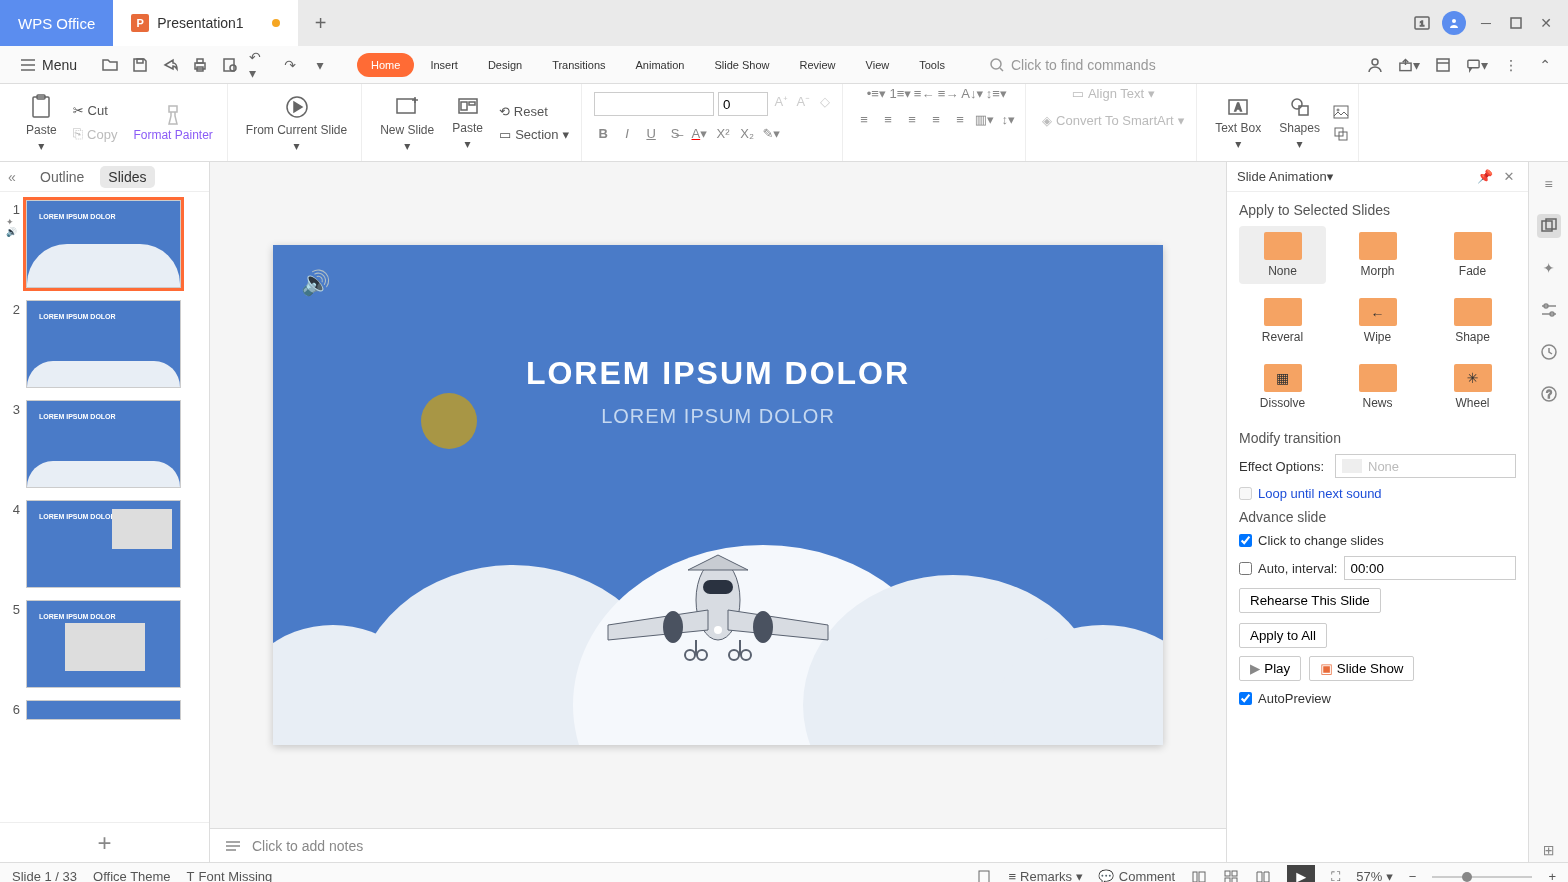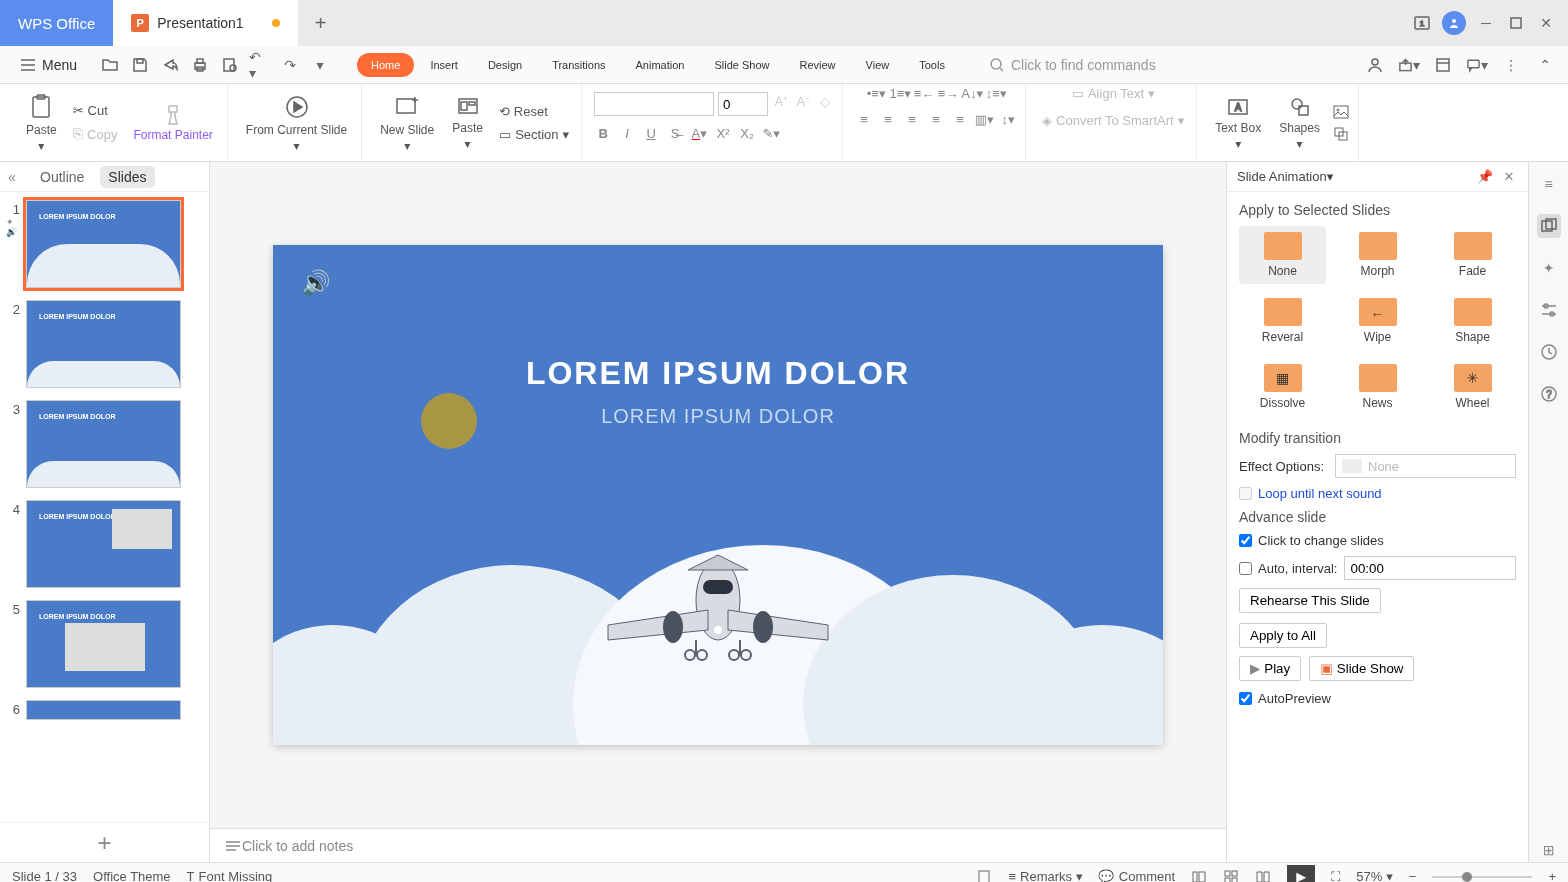--- a/index.html
+++ b/index.html
@@ -70,21 +70,21 @@
 .slide-sun { position: absolute; top: 148px; left: 148px; width: 56px; height: 56px; border-radius: 50%; background: #a89645; }
 .slide-sound-icon { position: absolute; top: 24px; left: 28px; color: #ff8c42; font-size: 24px; }
 .slide-clouds { position: absolute; bottom: 0; left: 0; right: 0; height: 280px; }
 .cloud { position: absolute; border-radius: 50%; background: #e8eef5; }
 .cloud.c1 { width: 320px; height: 280px; left: 80px; bottom: -100px; }
 .cloud.c2 { width: 380px; height: 320px; left: 300px; bottom: -120px; background: #f5f8fc; }
 .cloud.c3 { width: 300px; height: 260px; right: 60px; bottom: -90px; }
 .cloud.c4 { width: 200px; height: 180px; left: -40px; bottom: -60px; }
 .cloud.c5 { width: 220px; height: 190px; right: -50px; bottom: -70px; }
 .airplane { position: absolute; bottom: 60px; left: 50%; transform: translateX(-50%); width: 280px; }
-.notes-bar { height: 34px; background: #fff; border-top: 1px solid #ddd; display: flex; align-items: center; padding: 0 14px; color: #888; }
+.notes-bar { height: 34px; background: #fff; border-top: 1px solid #ddd; display: flex; align-items: center; padding: 0 14px; gap: 10px; color: #888; }
 
 
 .trans-panel { width: 302px; background: #fff; border-left: 1px solid #ddd; display: flex; flex-direction: column; font-size: 13px; }
 .trans-header { height: 30px; display: flex; align-items: center; padding: 0 10px; border-bottom: 1px solid #eee; }
 .trans-header-title { flex: 1; color: #444; cursor: pointer; }
 .trans-body { flex: 1; overflow-y: auto; padding: 10px 12px; }
 .trans-section-title { color: #555; margin-bottom: 8px; font-size: 14px; }
 .trans-grid { display: grid; grid-template-columns: repeat(3, 1fr); gap: 8px; margin-bottom: 14px; }
 .trans-item { display: flex; flex-direction: column; align-items: center; gap: 4px; padding: 6px; cursor: pointer; border-radius: 4px; }
 .trans-item.selected { background: #eee; }

